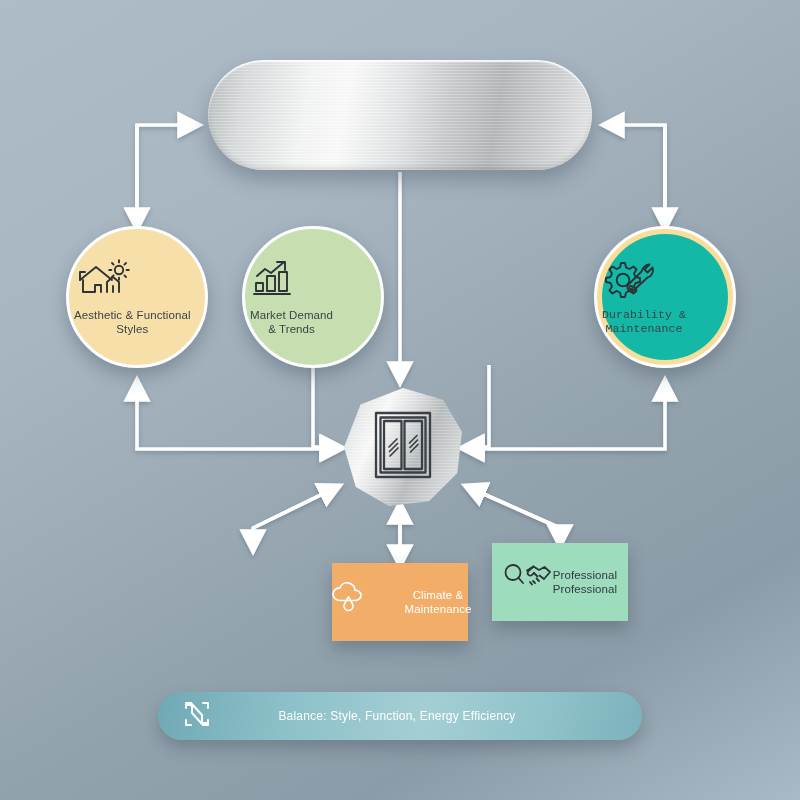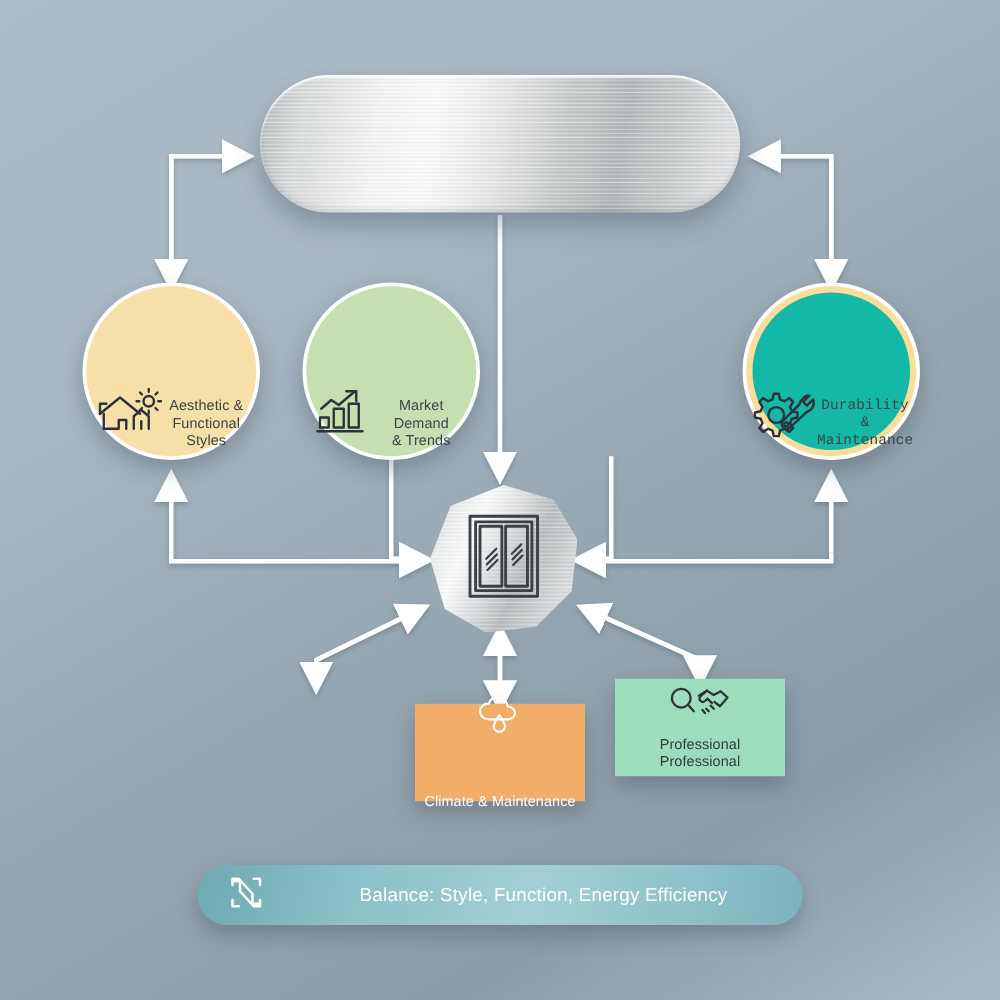--- a/index.html
+++ b/index.html
@@ -50,22 +50,22 @@
     align-items: center;
     justify-content: center;
     box-sizing: border-box;
     padding: 0 10px;
   }
   .circle-inner {
     position: absolute;
     left: 5px; top: 5px; right: 5px; bottom: 5px;
     border-radius: 50%;
     display: flex;
-    flex-direction: row;
-    align-items: flex-end;
+    flex-direction: column;
+    align-items: flex-start;
     justify-content: center;
     box-sizing: border-box;
   }
   .circle-node .node-icon { margin-bottom: 5px; display:block; }
   .circle-node .node-label {
     font-size: 11.5px;
     line-height: 14px;
     color: #3b4349;
     text-align: center;
     letter-spacing: 0.1px;
@@ -83,21 +83,21 @@
       repeating-linear-gradient(0deg, rgba(255,255,255,0.30) 0px, rgba(255,255,255,0) 1px, rgba(0,0,0,0.03) 2px, rgba(255,255,255,0) 3px),
       linear-gradient(115deg, #c6c9cb 0%, #eceeee 18%, #fafafa 30%, #dddfe0 46%, #babdbf 62%, #d2d5d6 80%, #eceeee 100%);
     clip-path: polygon(50% 0%, 84% 10%, 100% 37%, 96% 72%, 72% 96%, 38% 100%, 10% 84%, 0% 50%, 14% 14%);
     filter: drop-shadow(0 7px 12px rgba(40,55,70,0.35));
   }
 
   
   .rect-node {
     position: absolute;
     display: flex;
-    flex-direction: column;
+    flex-direction: row;
     align-items: center;
     justify-content: center;
     box-shadow: 0 8px 16px rgba(40,55,70,0.30);
     box-sizing: border-box;
   }
   .rect-node .node-icon { margin-bottom: 6px; display:block; }
   .rect-node .node-label {
     font-size: 11.5px;
     line-height: 14px;
     text-align: center;
@@ -111,23 +111,23 @@
     width: 484px; height: 48px;
     border-radius: 24px;
     background: linear-gradient(100deg, #6fa9b4 0%, #8cc0c8 26%, #a3cfd4 55%, #8fc2ca 80%, #7cb2bc 100%);
     display: flex;
     align-items: center;
     box-shadow: 0 8px 16px rgba(40,55,70,0.28);
   }
   .footer-banner .banner-icon { margin-left: 24px; flex: 0 0 auto; }
   .footer-banner .banner-text {
     flex: 1 1 auto;
-    text-align: right;
+    text-align: center;
     color: #ffffff;
-    font-size: 15px;
+    font-size: 12px;
     letter-spacing: 0.2px;
     padding-right: 60px;
   }
 </style>
 </head>
 <body>
 
 <div id="stage">
 
   <svg id="connectors" viewBox="0 0 800 800">

